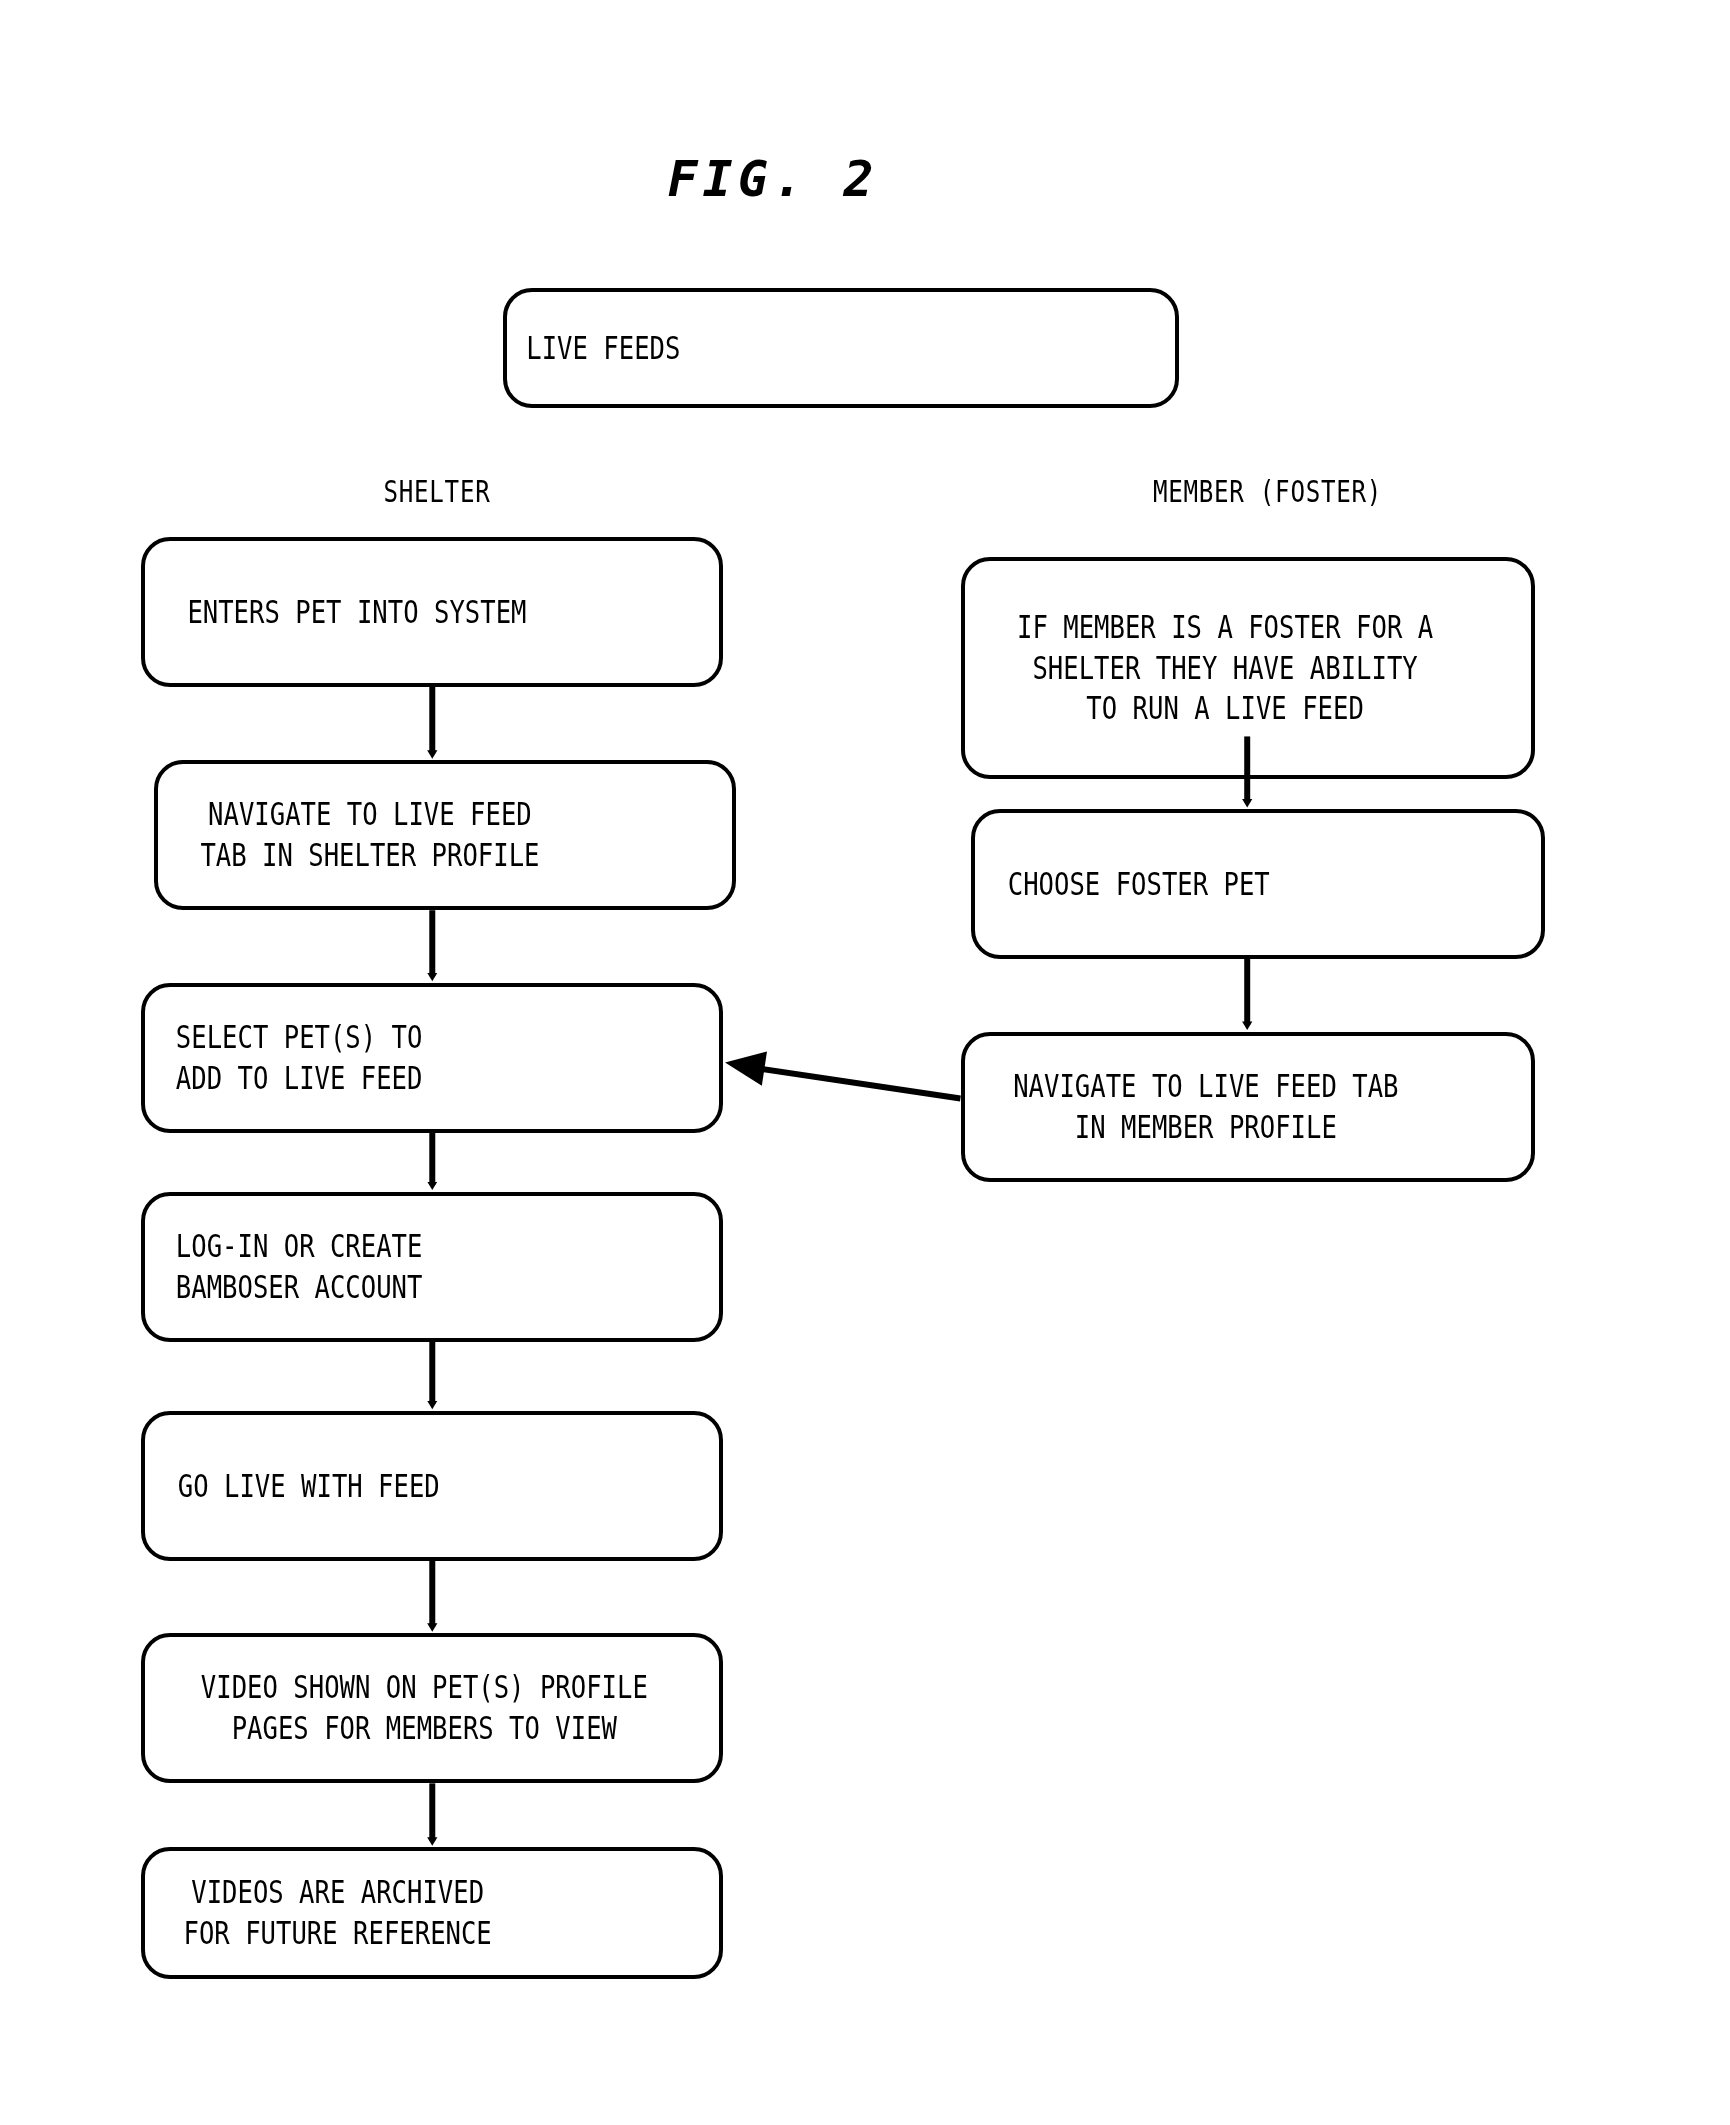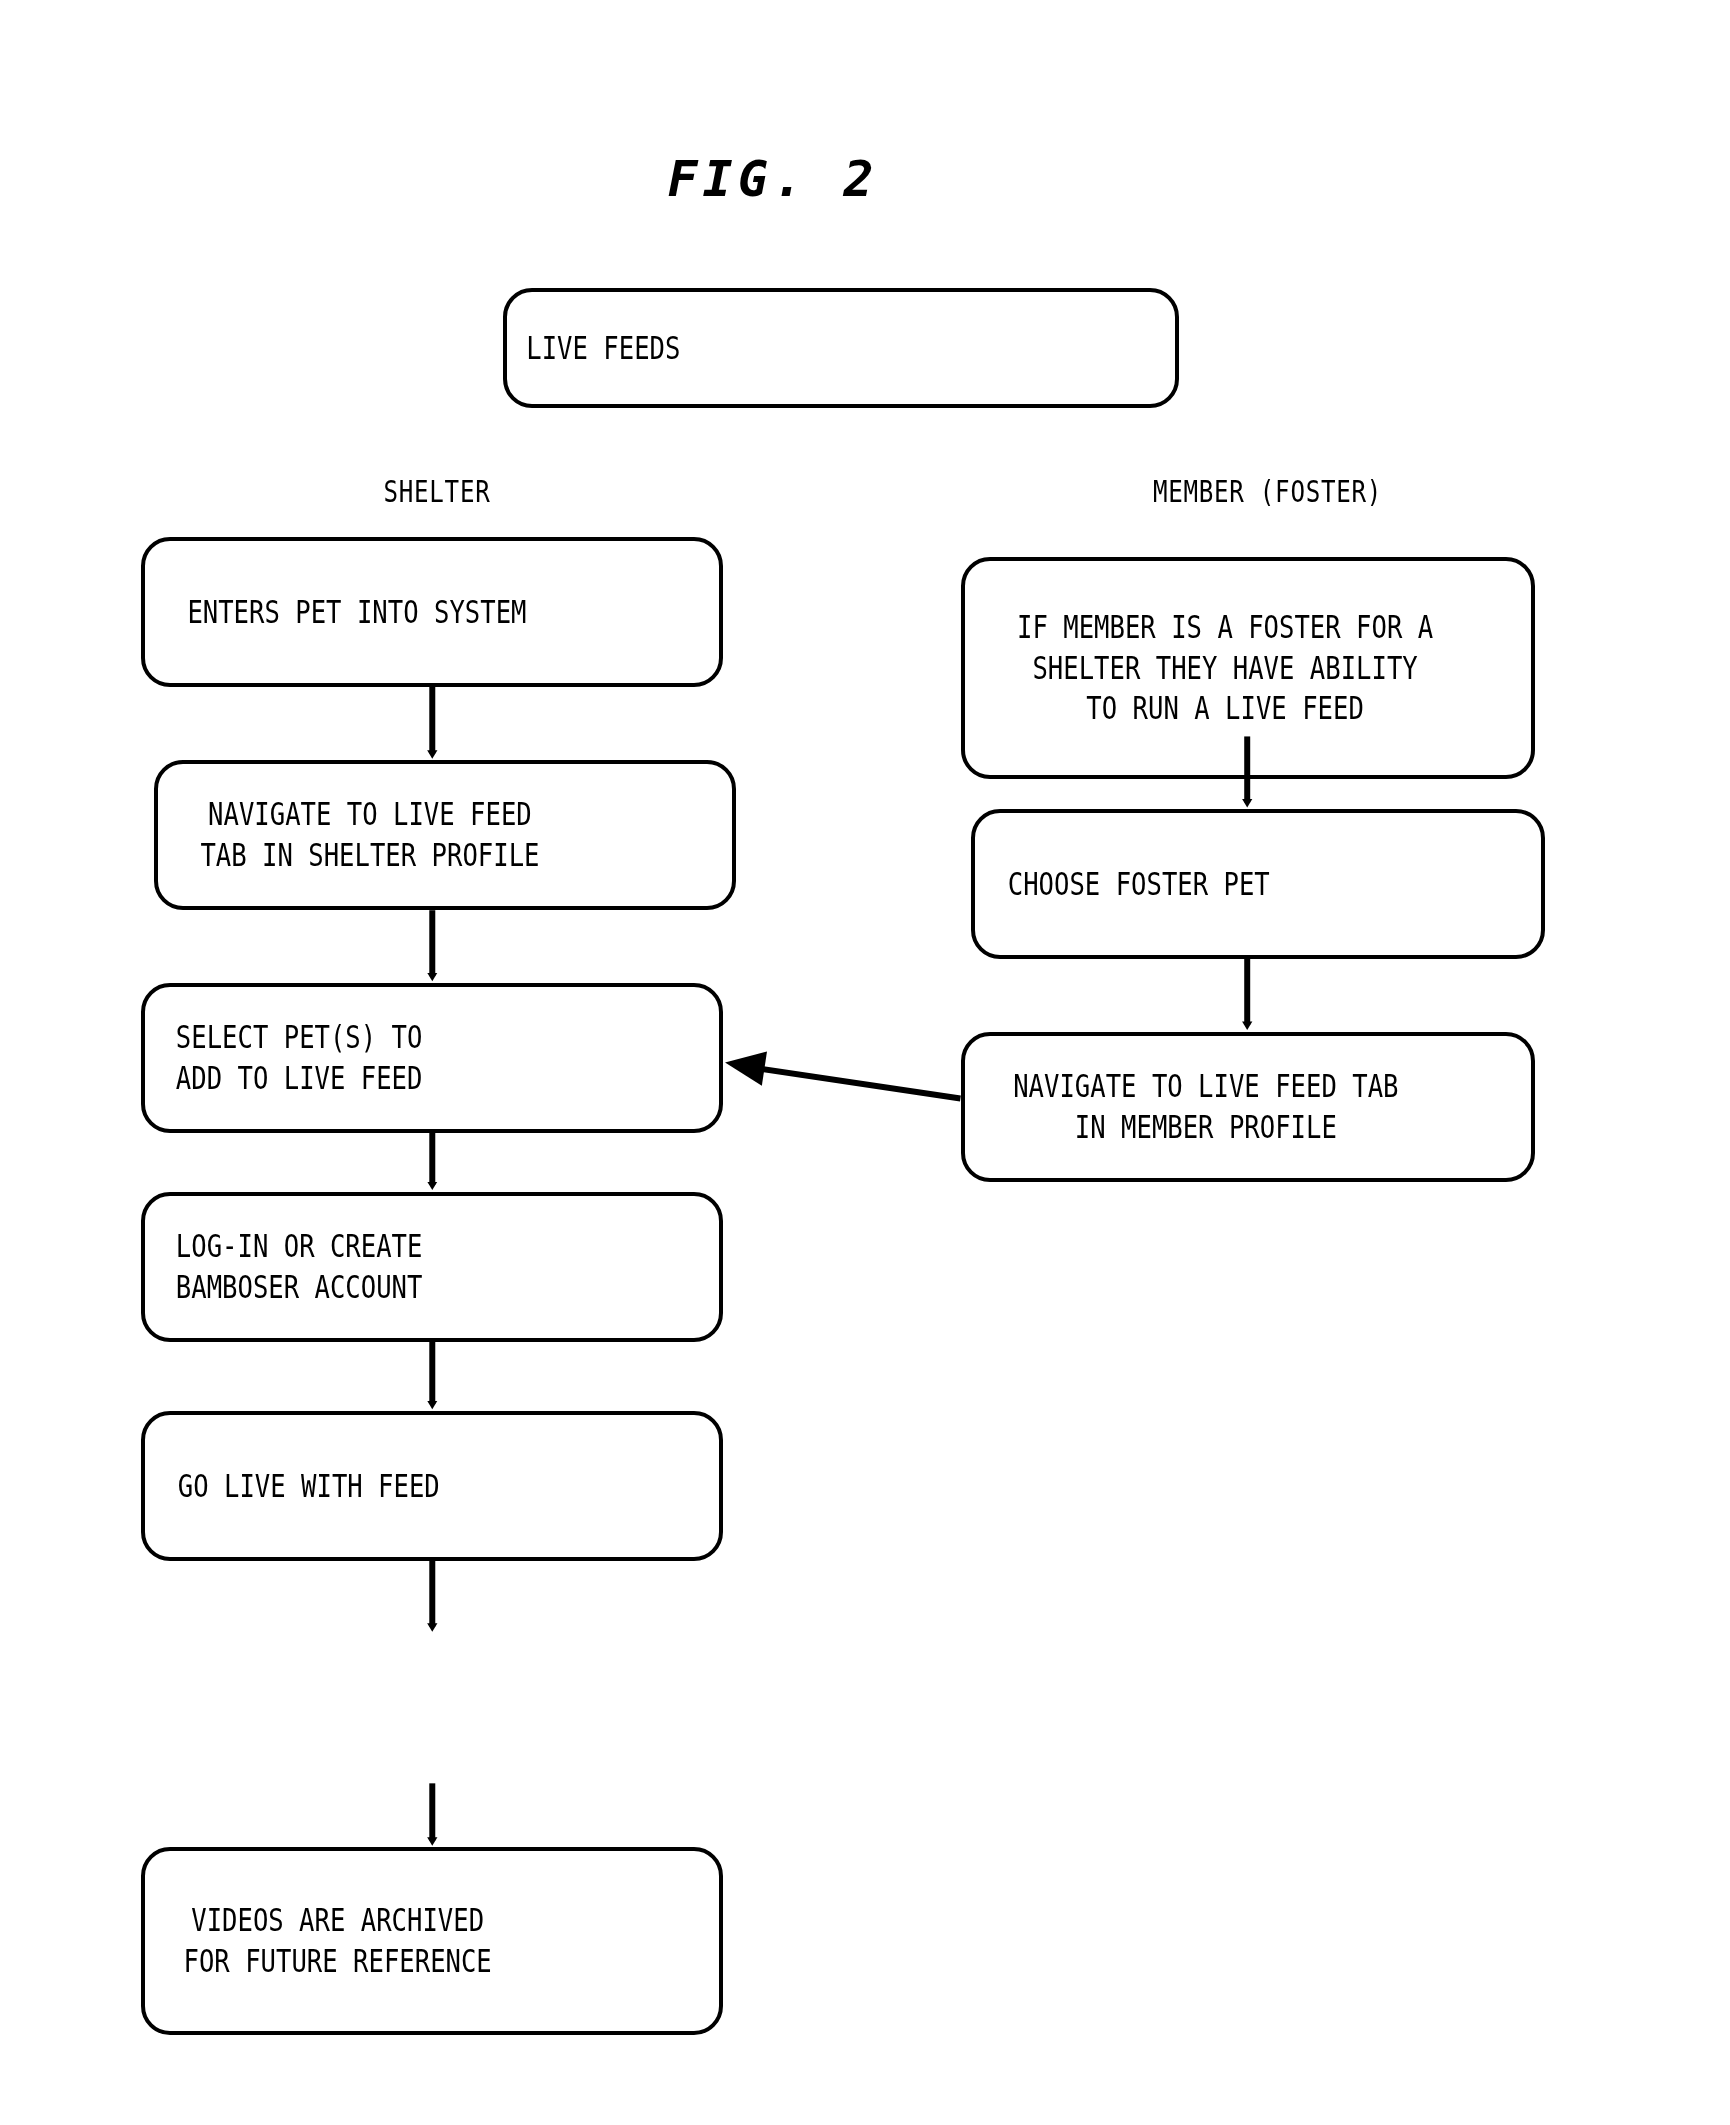--- a/index.html
+++ b/index.html
@@ -103,22 +103,26 @@
 
   <div class="node" style="left:141px; top:1192px; width:582px; height:150px;">
     <div class="node-text">LOG-IN OR CREATE
 BAMBOSER ACCOUNT</div>
   </div>
 
   <div class="node" style="left:141px; top:1411px; width:582px; height:150px;">
     <div class="node-text">GO LIVE WITH FEED</div>
   </div>
 
+  <div class="node" style="left:141px; top:1633px; width:582px; height:150px;">
+    <div class="node-text">VIDEO SHOWN ON PET(S) PROFILE
+PAGES FOR MEMBERS TO VIEW</div>
+  </div>
 
-  <div class="node" style="left:141px; top:1847px; width:582px; height:188px;">
+  <div class="node" style="left:141px; top:1847px; width:582px; height:132px;">
     <div class="node-text">VIDEOS ARE ARCHIVED
 FOR FUTURE REFERENCE</div>
   </div>
 
   <div class="node" style="left:961px; top:557px; width:574px; height:222px;">
     <div class="node-text">IF MEMBER IS A FOSTER FOR A
 SHELTER THEY HAVE ABILITY
 TO RUN A LIVE FEED</div>
   </div>
 

